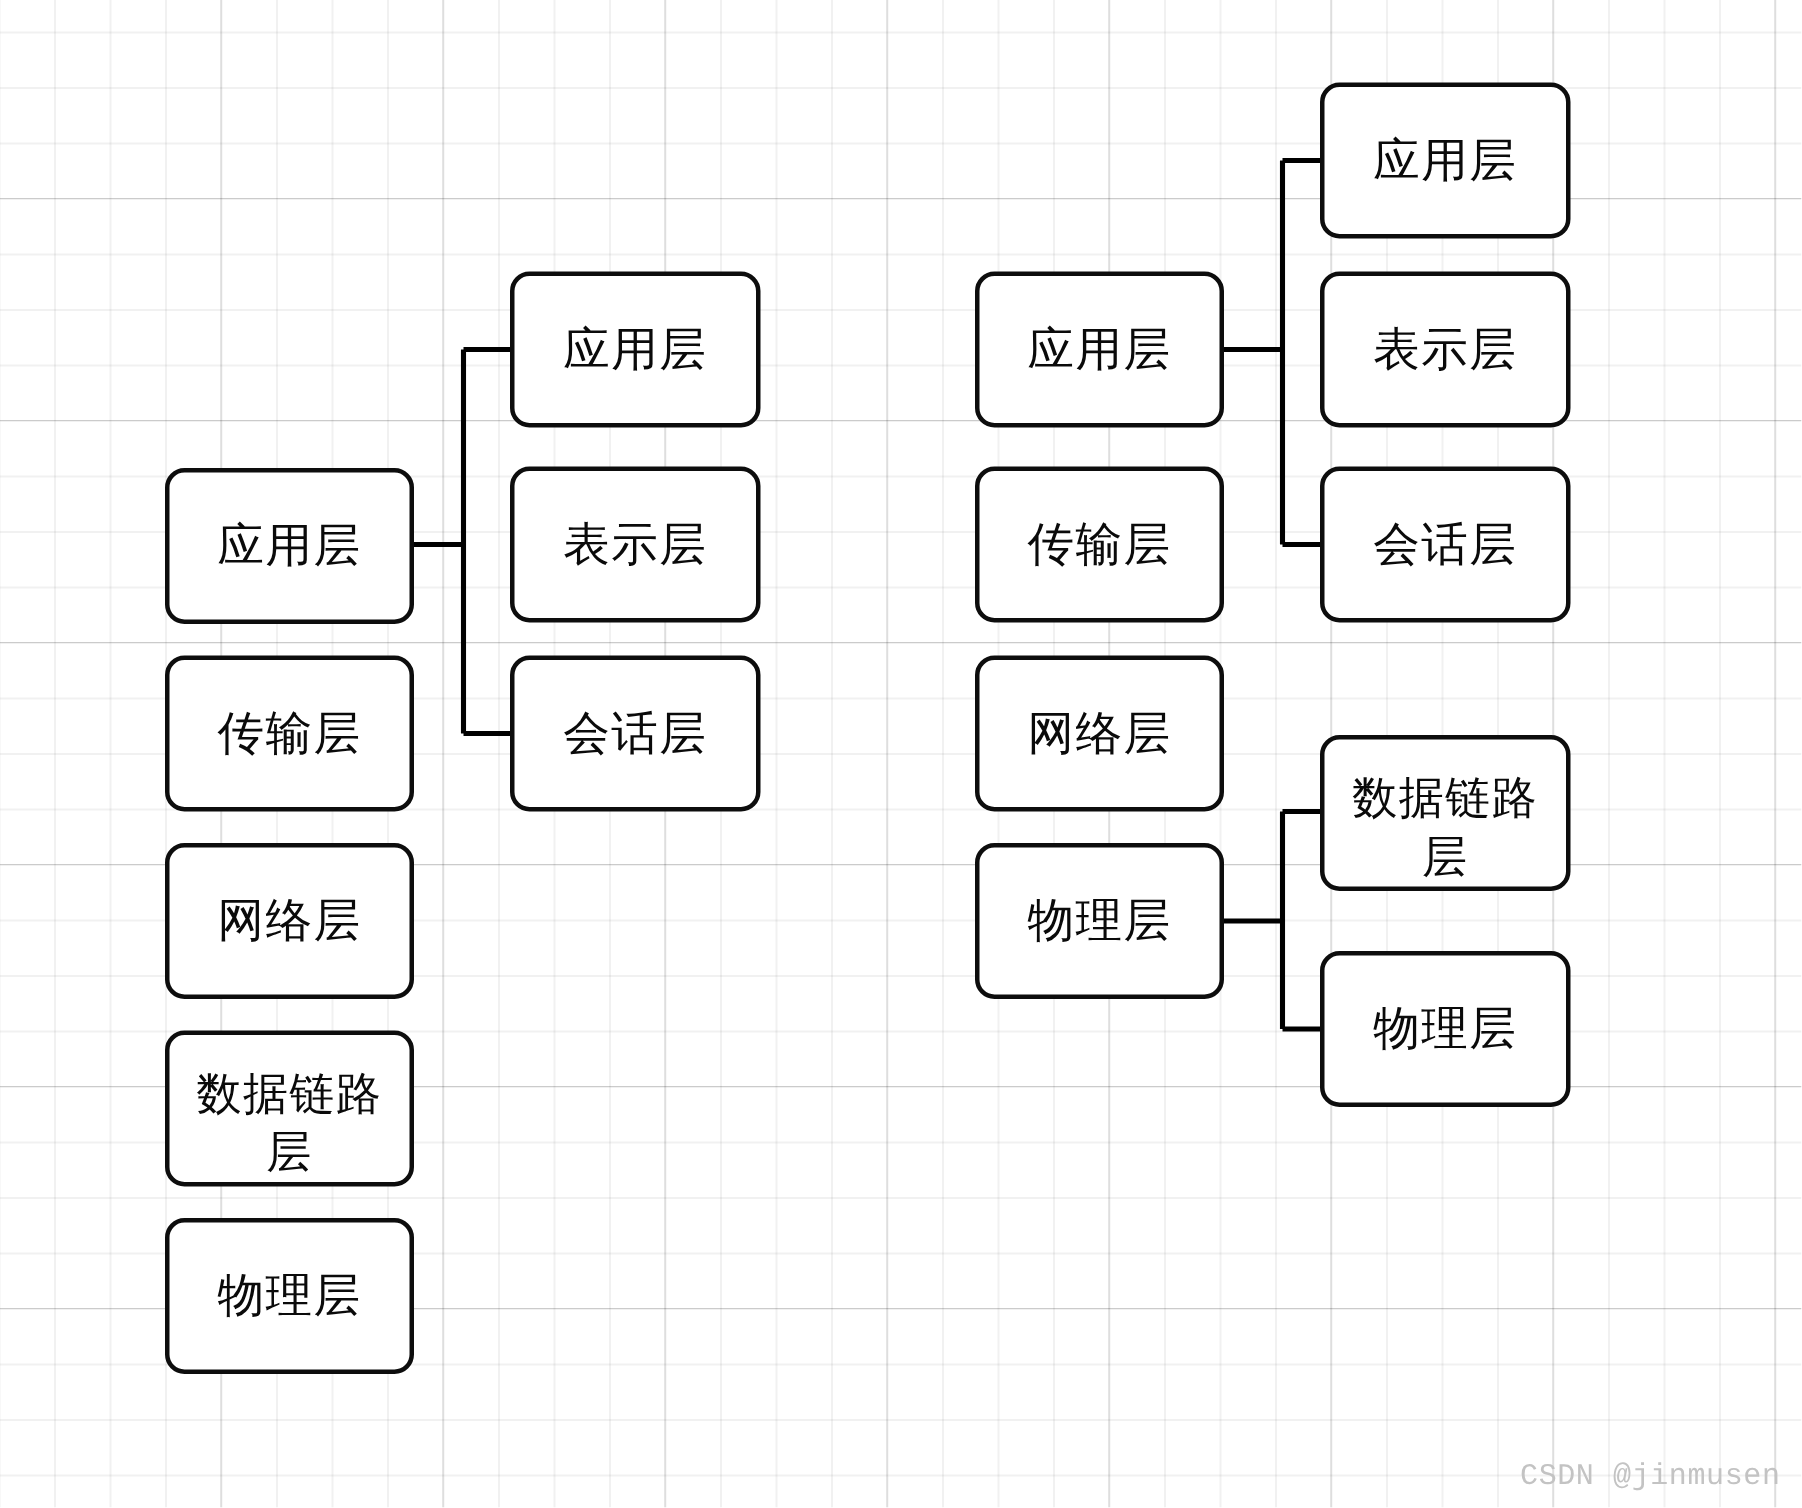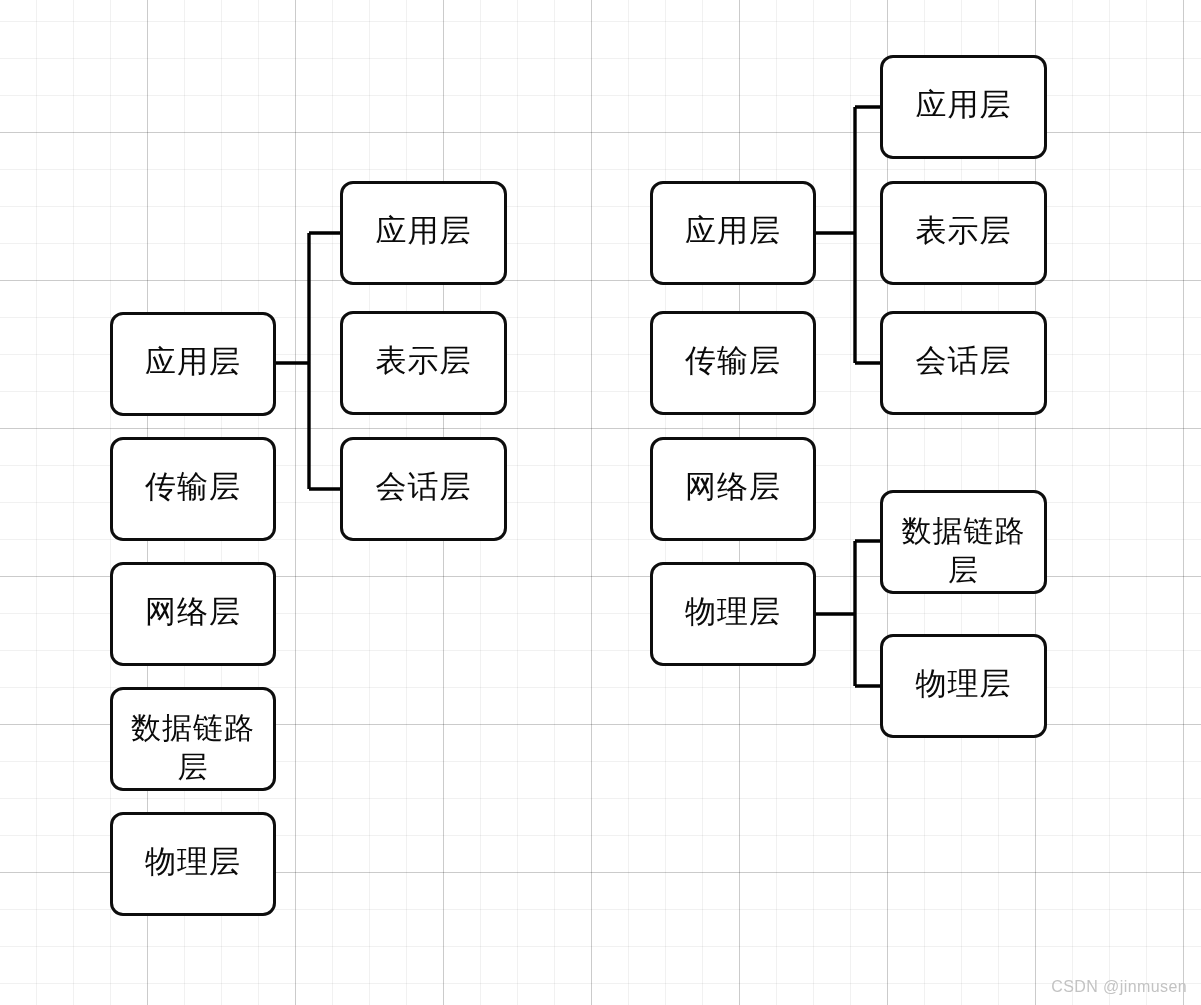--- a/index.html
+++ b/index.html
@@ -59,40 +59,40 @@
     border: 3.2px solid #0d0d0d;
     border-radius: 13px;
     display: flex;
     align-items: center;
     justify-content: center;
     text-align: center;
     color: #0a0a0a;
     font-size: 31px;
     line-height: 1.28;
     letter-spacing: 1px;
-    font-family: Liberation Mono, monospace;
+    font-family: Liberation Serif, serif;
     padding: 0 6px;
   }
   .node .label {
     display: block;
     white-space: pre-line;
   }
   .node.two-line {
     font-size: 30px;
     align-items: flex-end;
   }
 
   
   #watermark {
     position: absolute;
     right: 14px;
     bottom: 9px;
-    font-size: 16px;
+    font-size: 20px;
     color: #c3c3c3;
-    font-family: Liberation Sans, sans-serif;
+    font-family: Liberation Mono, monospace;
     letter-spacing: 0.4px;
     white-space: nowrap;
   }
 </style>
 </head>
 <body>
 
 <div id="canvas">
 
   <svg id="edges" viewBox="0 0 1201 1005">

